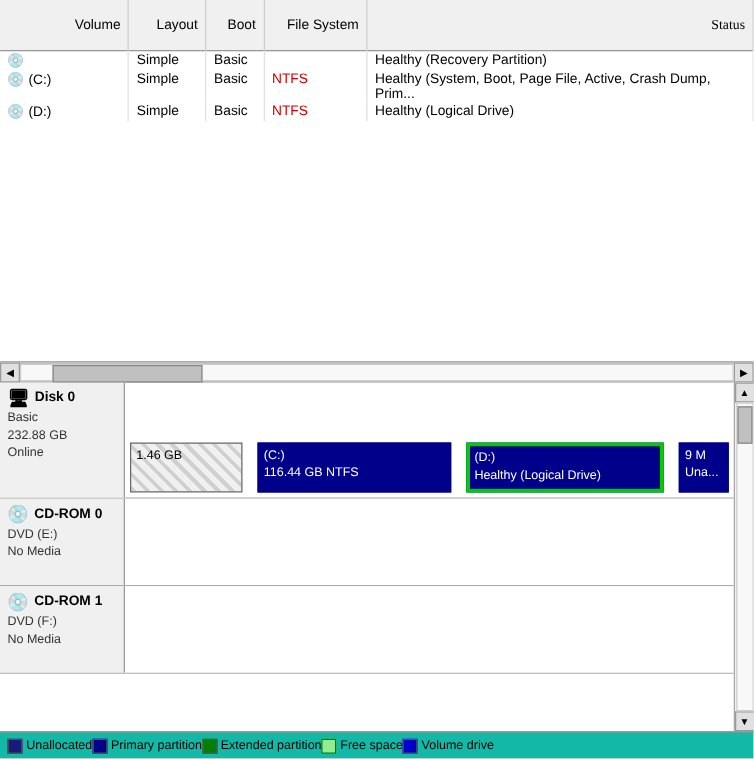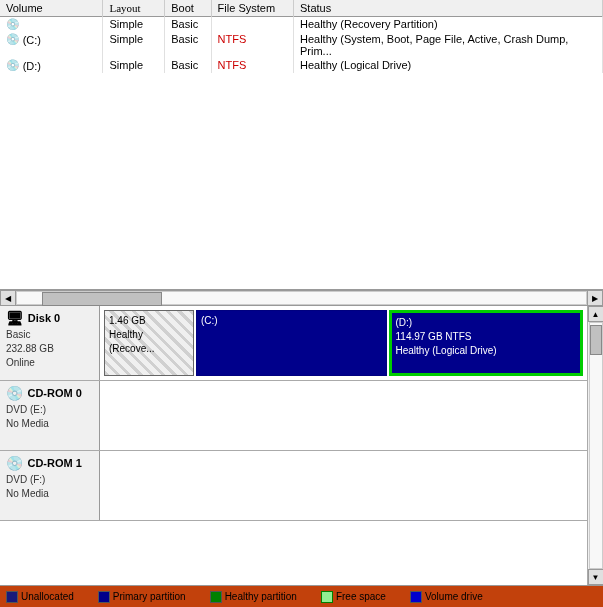--- a/index.html
+++ b/index.html
@@ -14,37 +14,37 @@
     }
     .disk-table {
       width: 100%;
       border-collapse: collapse;
     }
     .disk-table thead tr {
       background: #f0f0f0;
       border-bottom: 1px solid #999;
     }
     .disk-table thead th {
-      text-align: left;
-      padding: 2px 6px;
+      text-align: right;
+      padding: 14px 6px;
       border-right: 1px solid #ccc;
       font-weight: normal;
       font-size: 11px;
     }
     .disk-table tbody tr td {
       padding: 1px 6px;
       border-right: 1px solid #e0e0e0;
       vertical-align: top;
       font-size: 11px;
     }
     .col-volume { width: 100px; }
-    .col-layout { width: 60px; font-family: Liberation Serif, serif; }
+    .col-layout { width: 60px; }
     .col-type { width: 45px; }
     .col-fs { width: 80px; }
-    .col-status { width: 300px; }
+    .col-status { width: 300px; font-family: Liberation Serif, serif; }
 
     
     .hscroll-area {
       height: 16px;
       background: #f0f0f0;
       border-top: 1px solid #999;
       border-bottom: 1px solid #999;
       display: flex;
       align-items: center;
       position: relative;
@@ -121,22 +121,23 @@
       color: #333;
       line-height: 1.4;
     }
 
     
     .disk-partitions {
       flex: 1;
       display: flex;
       flex-direction: row;
       padding: 4px;
-      gap: 2px;
+      gap: 12px;
       align-items: stretch;
+      margin-top: 44px;
     }
 
     .partition {
       display: flex;
       flex-direction: column;
       justify-content: flex-start;
       padding: 3px 4px;
       font-size: 10px;
       line-height: 1.4;
       border: 1px solid #555;
@@ -196,27 +197,27 @@
     .cdrom-content {
       flex: 1;
       background: #fff;
       display: flex;
       align-items: center;
       padding: 4px;
     }
 
     
     .legend-bar {
-      background: #c2410c;
+      background: #14b8a6;
       border-top: 1px solid #999;
       padding: 3px 6px;
       display: flex;
       flex-direction: row;
       align-items: center;
-      gap: 24px;
+      gap: 0;
       font-size: 10px;
       flex-wrap: wrap;
       height: 22px;
     }
     .legend-item {
       display: flex;
       align-items: center;
       gap: 3px;
     }
     .legend-swatch {
@@ -343,33 +344,36 @@
             <span>Disk 0</span>
           </div>
           <div class="disk-label-sub">Basic</div>
           <div class="disk-label-sub">232.88 GB</div>
           <div class="disk-label-sub">Online</div>
         </div>
         <div class="disk-partitions">
 
           <div class="partition partition-recovery">
             <span>1.46 GB</span>
-            <span>Healthy (Recove...</span>
           </div>
 
           <div class="partition partition-c">
             <span>(C:)</span>
+            <span>116.44 GB NTFS</span>
           </div>
 
           <div class="partition partition-d">
             <span>(D:)</span>
-            <span>114.97 GB NTFS</span>
             <span>Healthy (Logical Drive)</span>
           </div>
 
+          <div class="partition partition-small">
+            <span>9 M</span>
+            <span>Una...</span>
+          </div>
         </div>
       </div>
 
       <div class="cdrom-row">
         <div class="cdrom-label">
           <div class="disk-label-icon">
             <span style="font-size:14px;">💿</span>
             <span>CD-ROM 0</span>
           </div>
           <div class="disk-label-sub">DVD (E:)</div>
@@ -407,21 +411,21 @@
     <div class="legend-item">
       <div class="legend-swatch" style="background:#1a1a7a;"></div>
       <span>Unallocated</span>
     </div>
     <div class="legend-item">
       <div class="legend-swatch" style="background:#00008b;"></div>
       <span>Primary partition</span>
     </div>
     <div class="legend-item">
       <div class="legend-swatch" style="background:#008000;"></div>
-      <span>Healthy partition</span>
+      <span>Extended partition</span>
     </div>
     <div class="legend-item">
       <div class="legend-swatch" style="background:#90ee90;border-color:#008000;"></div>
       <span>Free space</span>
     </div>
     <div class="legend-item">
       <div class="legend-swatch" style="background:#0000cd;"></div>
       <span>Volume drive</span>
     </div>
   </div>

